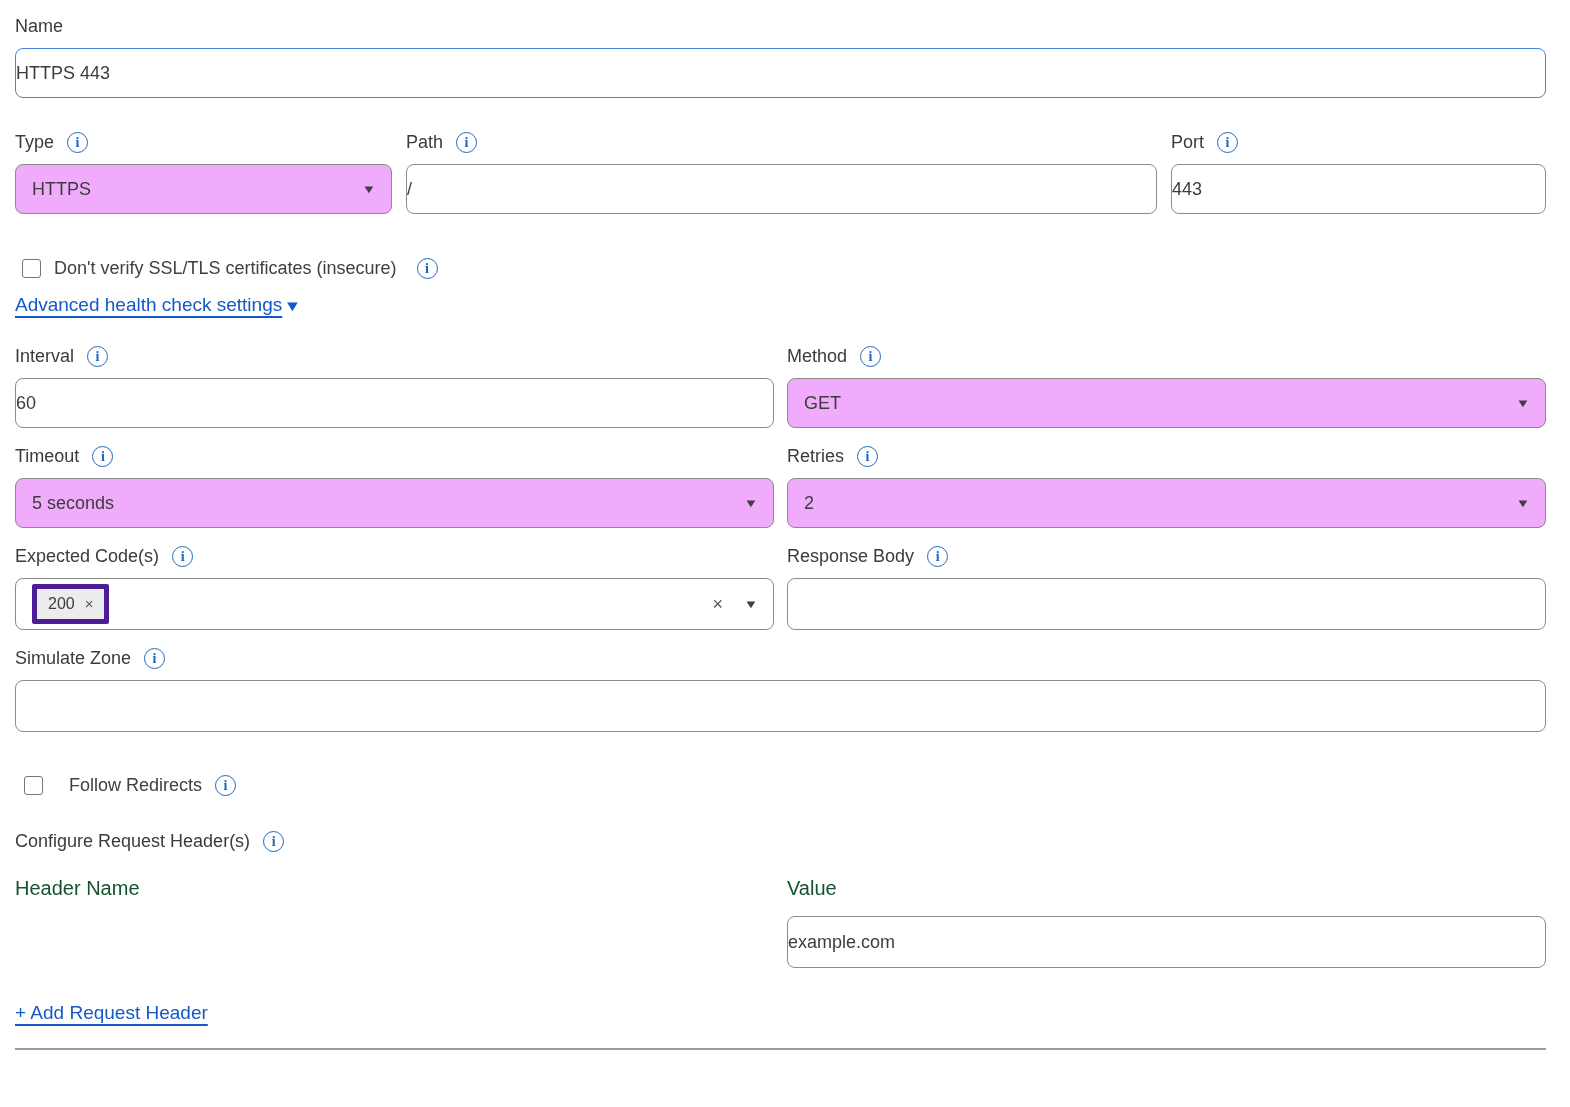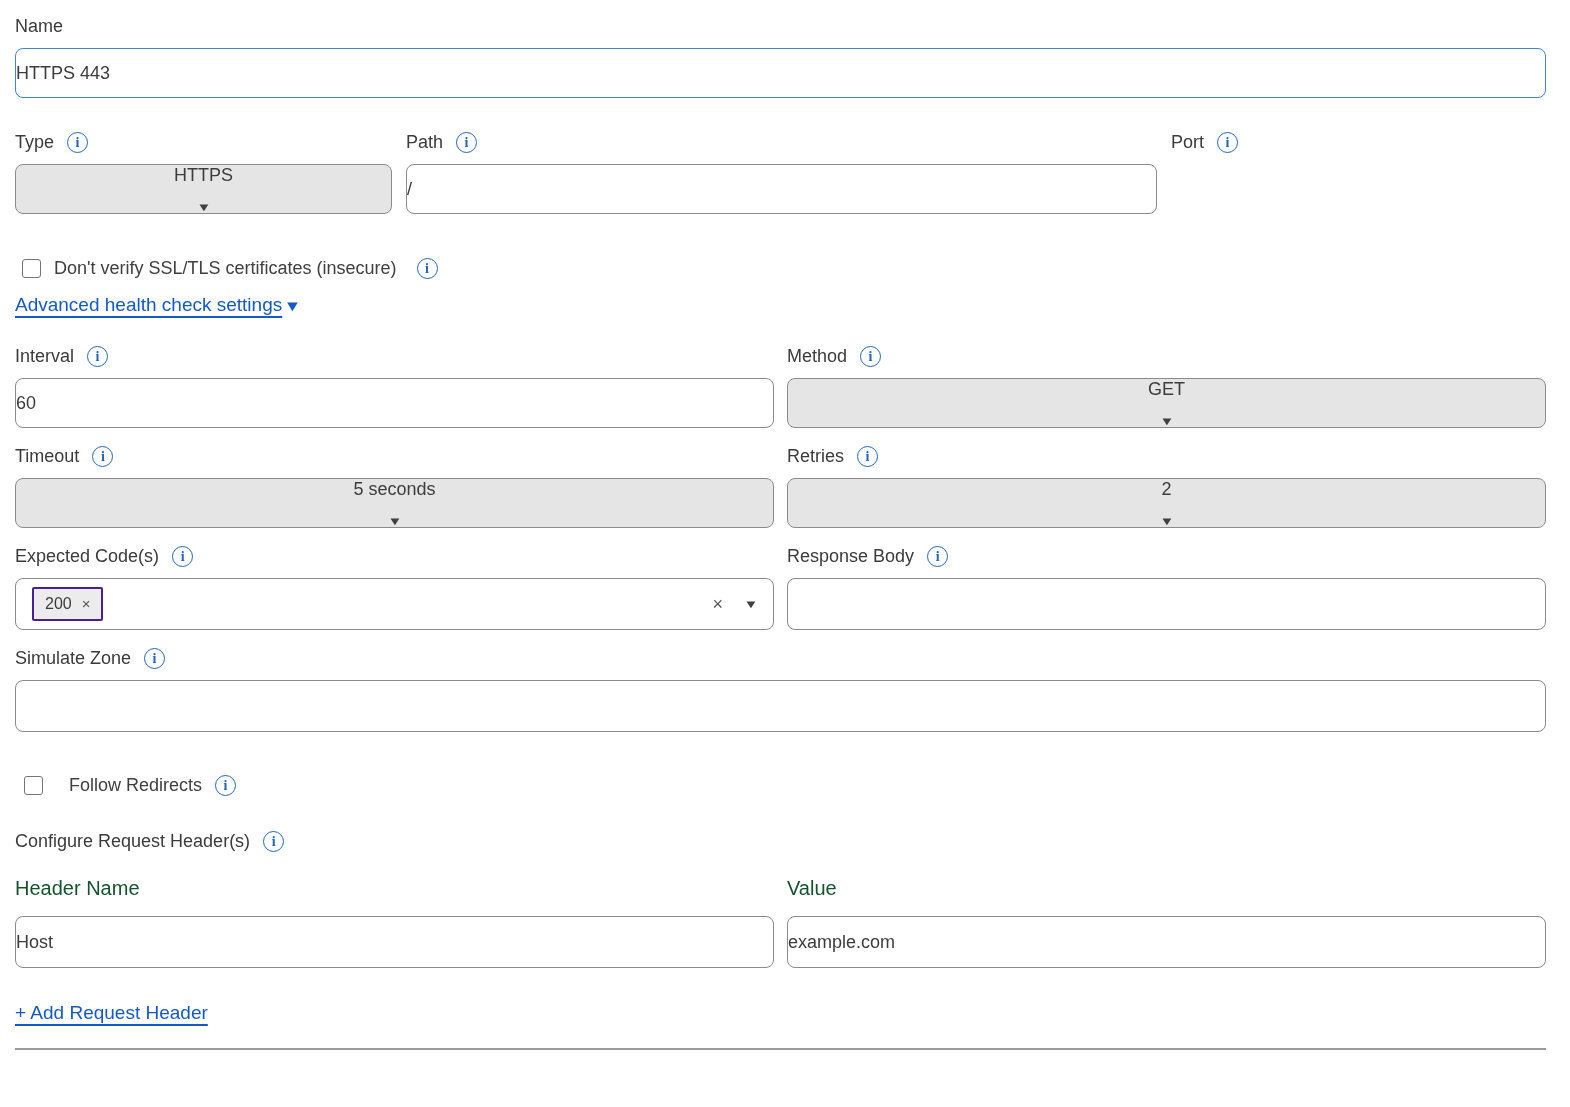--- a/index.html
+++ b/index.html
@@ -28,38 +28,37 @@
     height:50px;width:100%;box-sizing:border-box;
     border:1px solid #8b8b8b;border-radius:8px;
     font-family:"Liberation Sans", sans-serif;
     font-size:18px;color:#3c3c3c;padding:0 0;background:#fff;
     outline:none;display:block;
   }
   .input.focused{border:1.5px solid #4186d3;}
 
   .select{
     height:50px;width:100%;box-sizing:border-box;
-    border:1px solid #8b8b8b;border-radius:8px;background:#e5e5e5;
+    border:1px solid #8b8b8b;border-radius:8px;background:#f0abfc;
     font-size:18px;color:#3c3c3c;padding:0 16px;
     display:flex;align-items:center;justify-content:space-between;
     cursor:pointer;
-    flex-direction:column;
   }
   .caret{
     font-size:12px;color:#3f3f3f;line-height:1;
     transform:scale(1.25,0.95);user-select:none;
   }
 
   .multiselect{
     height:52px;width:100%;box-sizing:border-box;
     border:1px solid #8b8b8b;border-radius:8px;background:#fff;
     display:flex;align-items:center;padding:0 16px;
   }
   .chip{
-    background:#ececec;border:2px solid #4c1d95;border-radius:2px;
+    background:#ececec;border:5px solid #4c1d95;border-radius:2px;
     padding:5px 11px;font-size:16px;color:#3c3c3c;
     display:inline-flex;align-items:center;gap:10px;line-height:1.2;
   }
   .chip .chip-x{font-size:15px;color:#565656;cursor:pointer;}
   .ms-controls{margin-left:auto;display:flex;align-items:center;gap:22px;}
   .ms-clear{font-size:18px;color:#565656;cursor:pointer;line-height:1;}
 
   .row3{display:grid;grid-template-columns:377px 1fr 375px;column-gap:14px;margin-top:34px;}
   .row2{display:grid;grid-template-columns:1fr 1fr;column-gap:13px;}
 
@@ -112,20 +111,21 @@
         <span class="label">Path</span>
         <span class="info-icon">i</span>
       </div>
       <input class="input" type="text" value="/" style="">
     </div>
     <div>
       <div class="label-row">
         <span class="label">Port</span>
         <span class="info-icon">i</span>
       </div>
+      <input class="input" type="text" value="443" style="">
     </div>
   </div>
 
   <div class="check-row" style="margin-top:44px;gap:13px;">
     <span class="checkbox" style="margin-left:7px;"></span>
     <span class="check-label">Don't verify SSL/TLS certificates (insecure)</span>
     <span class="info-icon" style="margin-left:7px;">i</span>
   </div>
 
   <div style="margin-top:15px;">
@@ -218,21 +218,20 @@
   <div class="label-row" style="margin-top:35px;margin-bottom:0;">
     <span class="label">Configure Request Header(s)</span>
     <span class="info-icon">i</span>
   </div>
 
   <div class="row2" style="margin-top:25px;">
     <div>
       <div class="label-row" style="margin-bottom:16px;">
         <span class="label-sm">Header Name</span>
       </div>
-      <input class="input" style="height: 52px;" type="text" value="Host">
     </div>
     <div>
       <div class="label-row" style="margin-bottom:16px;">
         <span class="label-sm">Value</span>
       </div>
       <input class="input" style="height: 52px;" type="text" value="example.com">
     </div>
   </div>
 
   <div style="margin-top:34px;">

